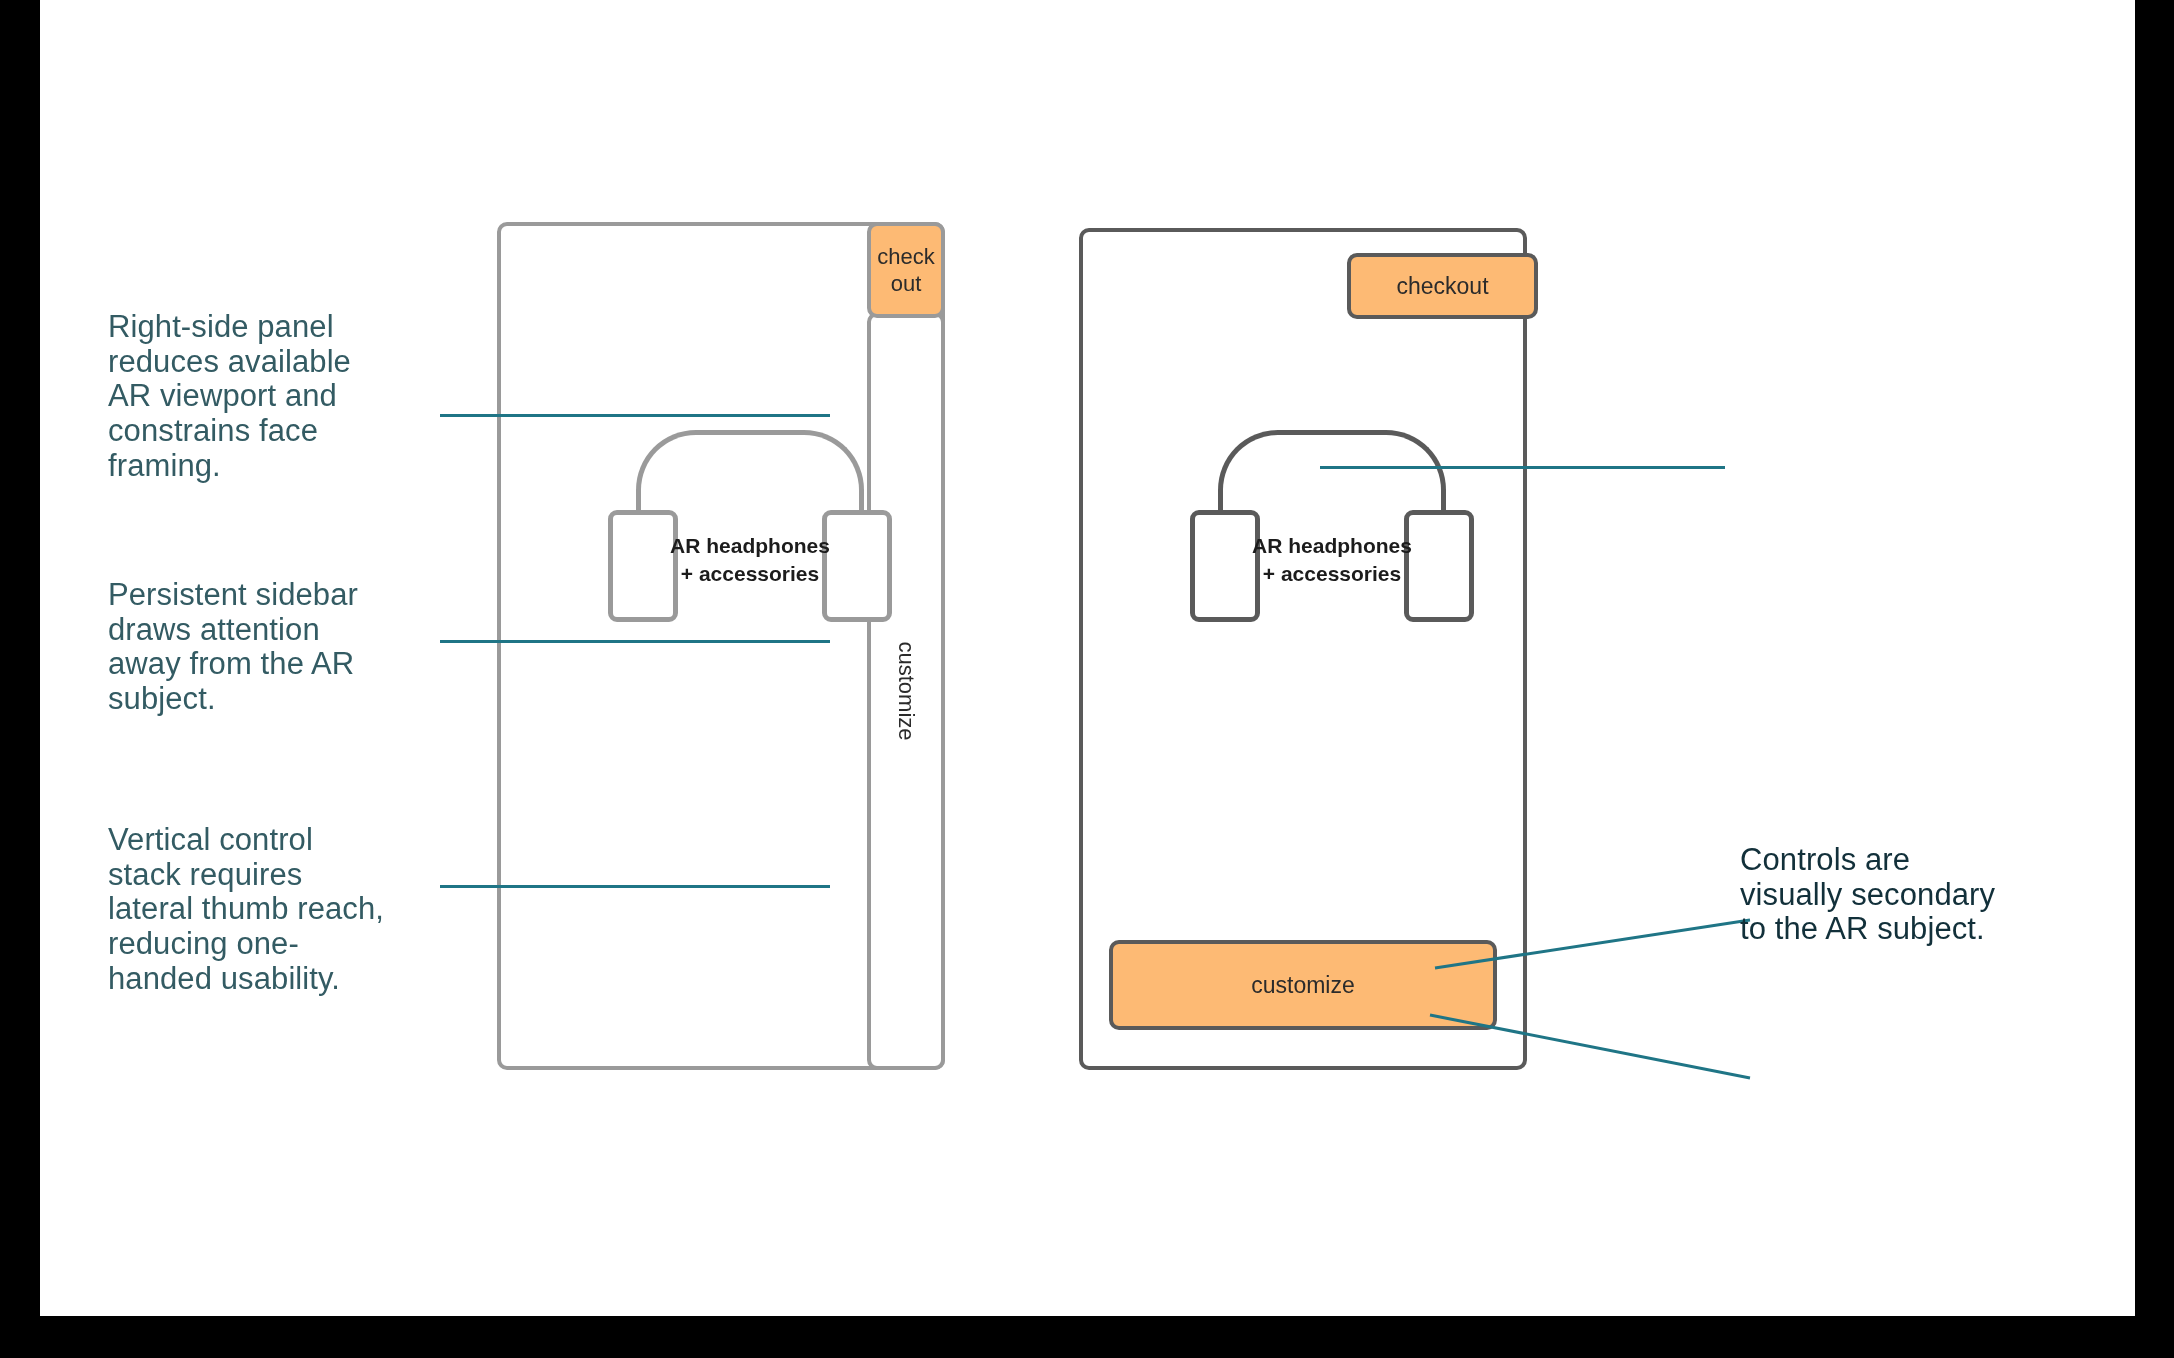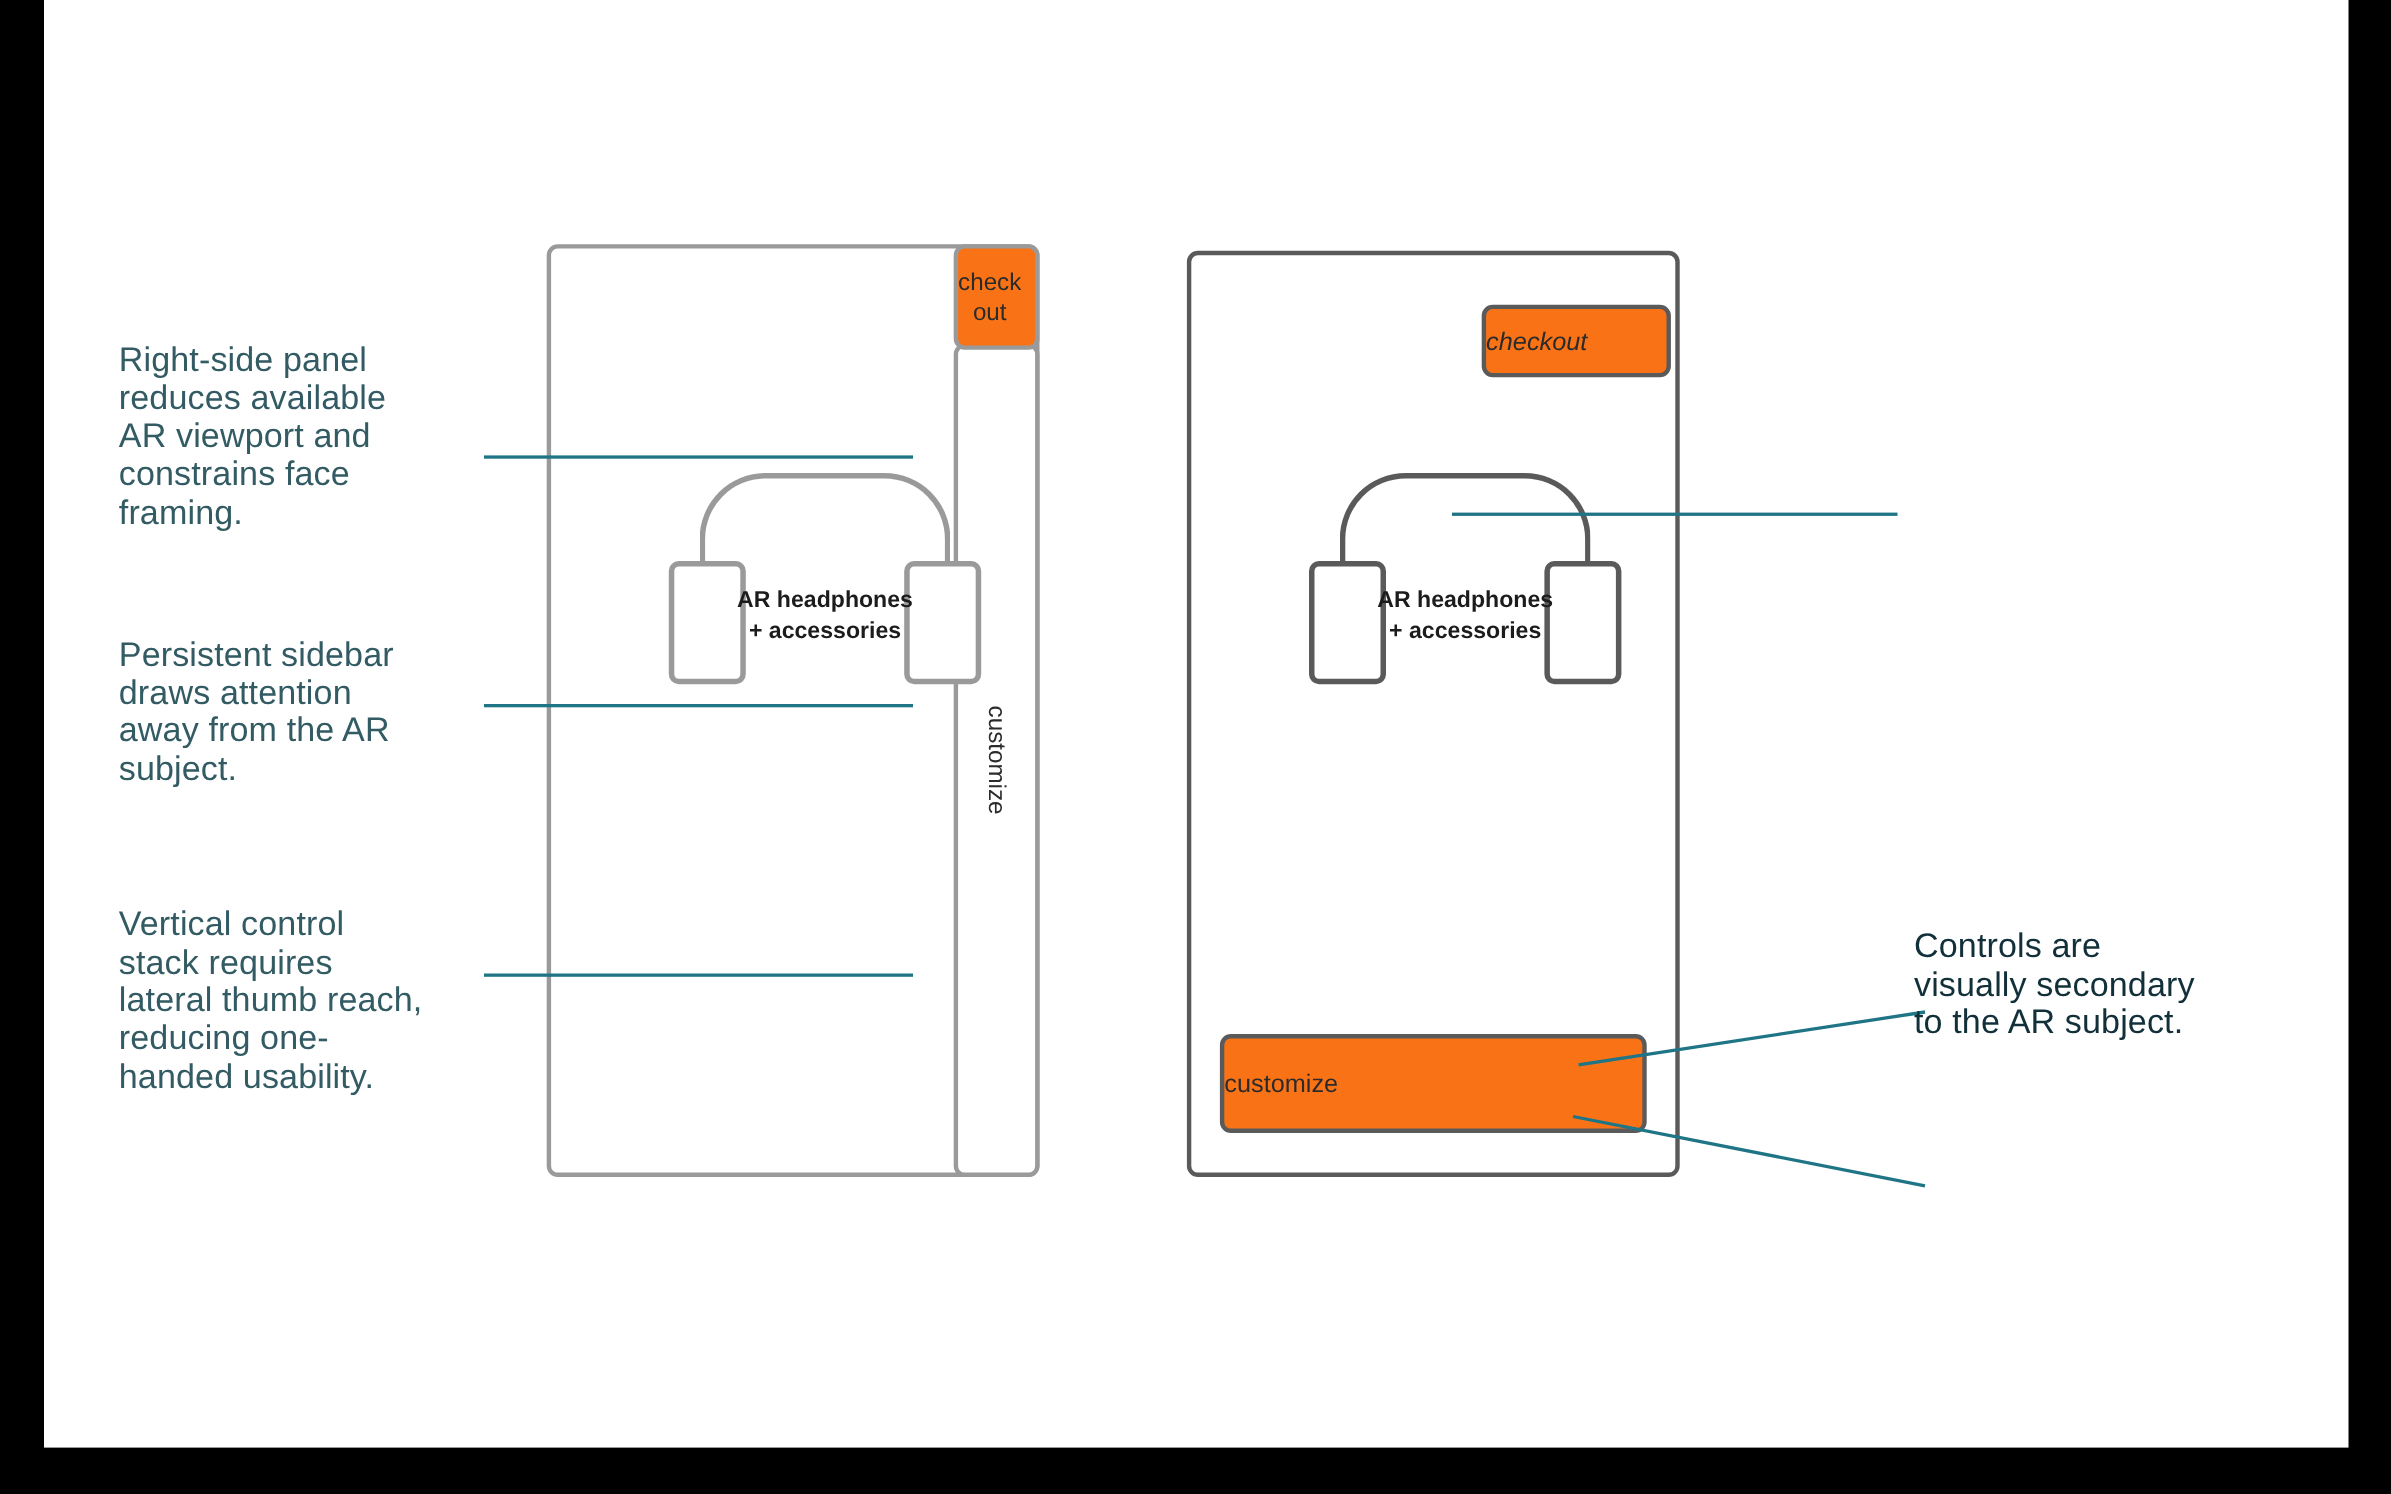--- a/index.html
+++ b/index.html
@@ -58,23 +58,24 @@
     left:50%; top:50%;
     transform:translate(-50%,-50%) rotate(90deg);
     transform-origin:center center;
     font-size:22px;
     color:#2b2b2b;
     white-space:nowrap;
   }
 
   .btn {
     position:absolute;
-    background:#f97316;
+    background:#fdba74;
     display:flex;
     align-items:center;
+    justify-content:center;
     text-align:center;
     color:#2b2b2b;
   }
   .btn-a { border:4px solid #9a9a9a; border-radius:10px; font-size:22px; line-height:1.25; }
   .btn-b { border:4px solid #5a5a5a; border-radius:10px; font-size:23px; }
 
   
   .hp { position:absolute;margin-top:48px; }
   .hp .band {
     position:absolute;
@@ -121,21 +122,21 @@
     <div class="hp" style="left:568px; top:382px; width:285px; height:192px;">
       <div class="band" style="left:28px; top:0; width:228px; height:80px;"></div>
       <div class="cup" style="left:0px; top:80px; width:70px; height:112px;"></div>
       <div class="cup" style="left:214px; top:80px; width:70px; height:112px;"></div>
       <div class="cap" style="left:42px; top:102px; width:200px;">AR headphones
 + accessories</div>
     </div>
 
     <div class="phone-body phone-b" style="left:1039px; top:228px; width:448px; height:842px;"></div>
 
-    <div class="btn btn-b" style="left:1307px; top:277px; width:172px; height:66px;font-style:italic;">
+    <div class="btn btn-b" style="left:1307px; top:253px; width:191px; height:66px;">
       <span>checkout</span>
     </div>
 
     <div class="btn btn-b" style="left:1069px; top:940px; width:388px; height:90px;">
       <span>customize</span>
     </div>
 
     <div class="hp dark" style="left:1150px; top:382px; width:285px; height:192px;">
       <div class="band" style="left:28px; top:0; width:228px; height:80px;"></div>
       <div class="cup" style="left:0px; top:80px; width:70px; height:112px;"></div>

